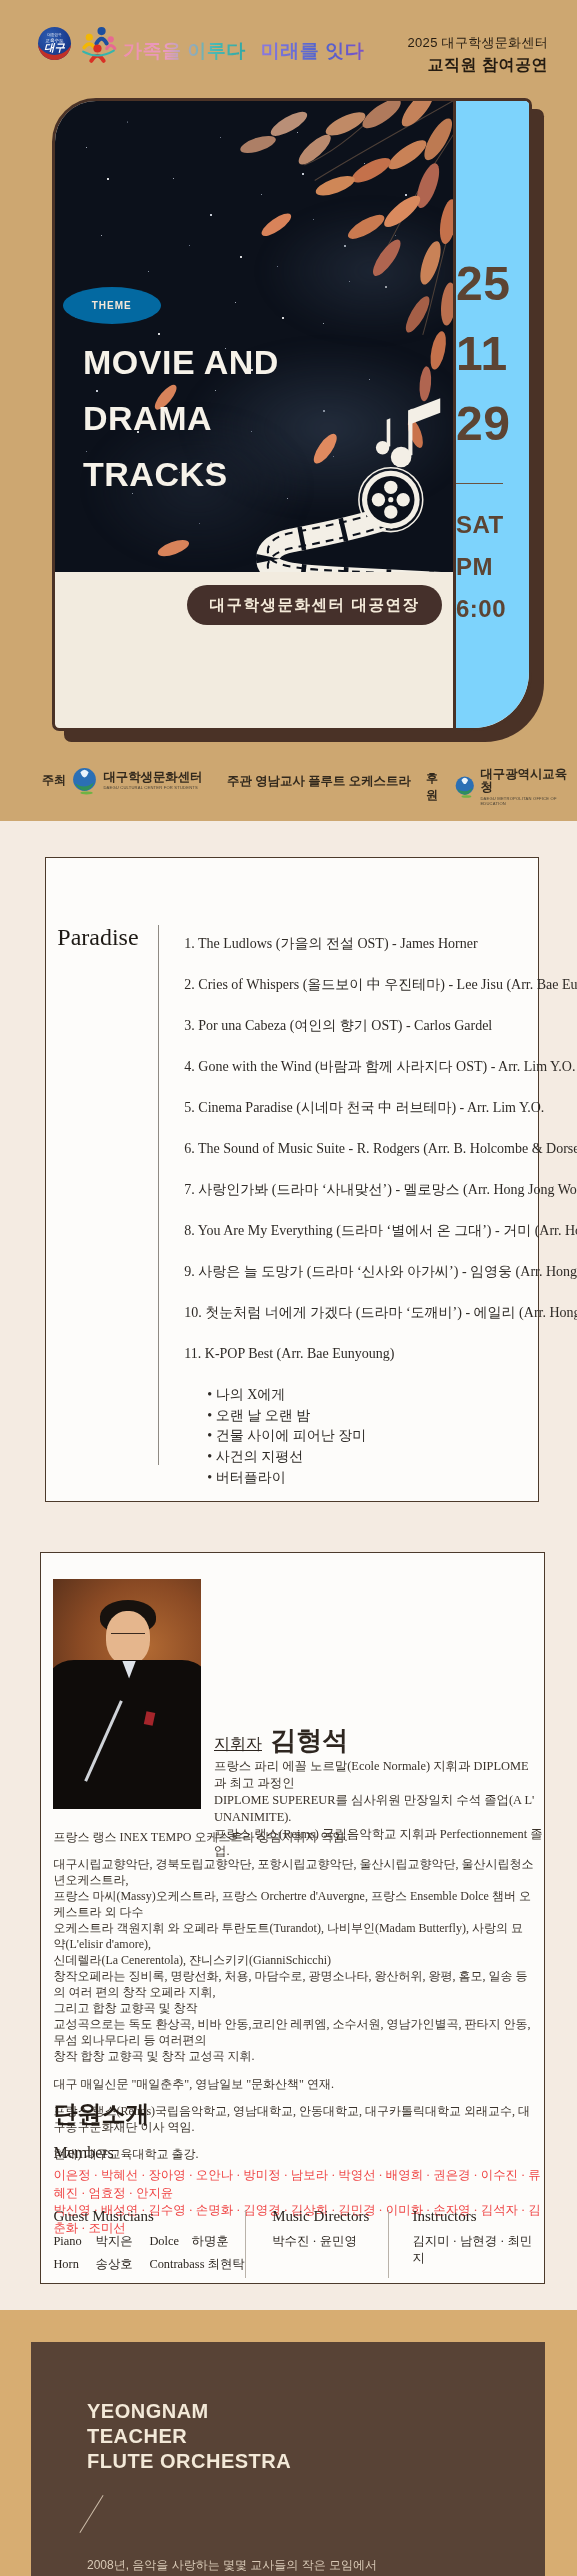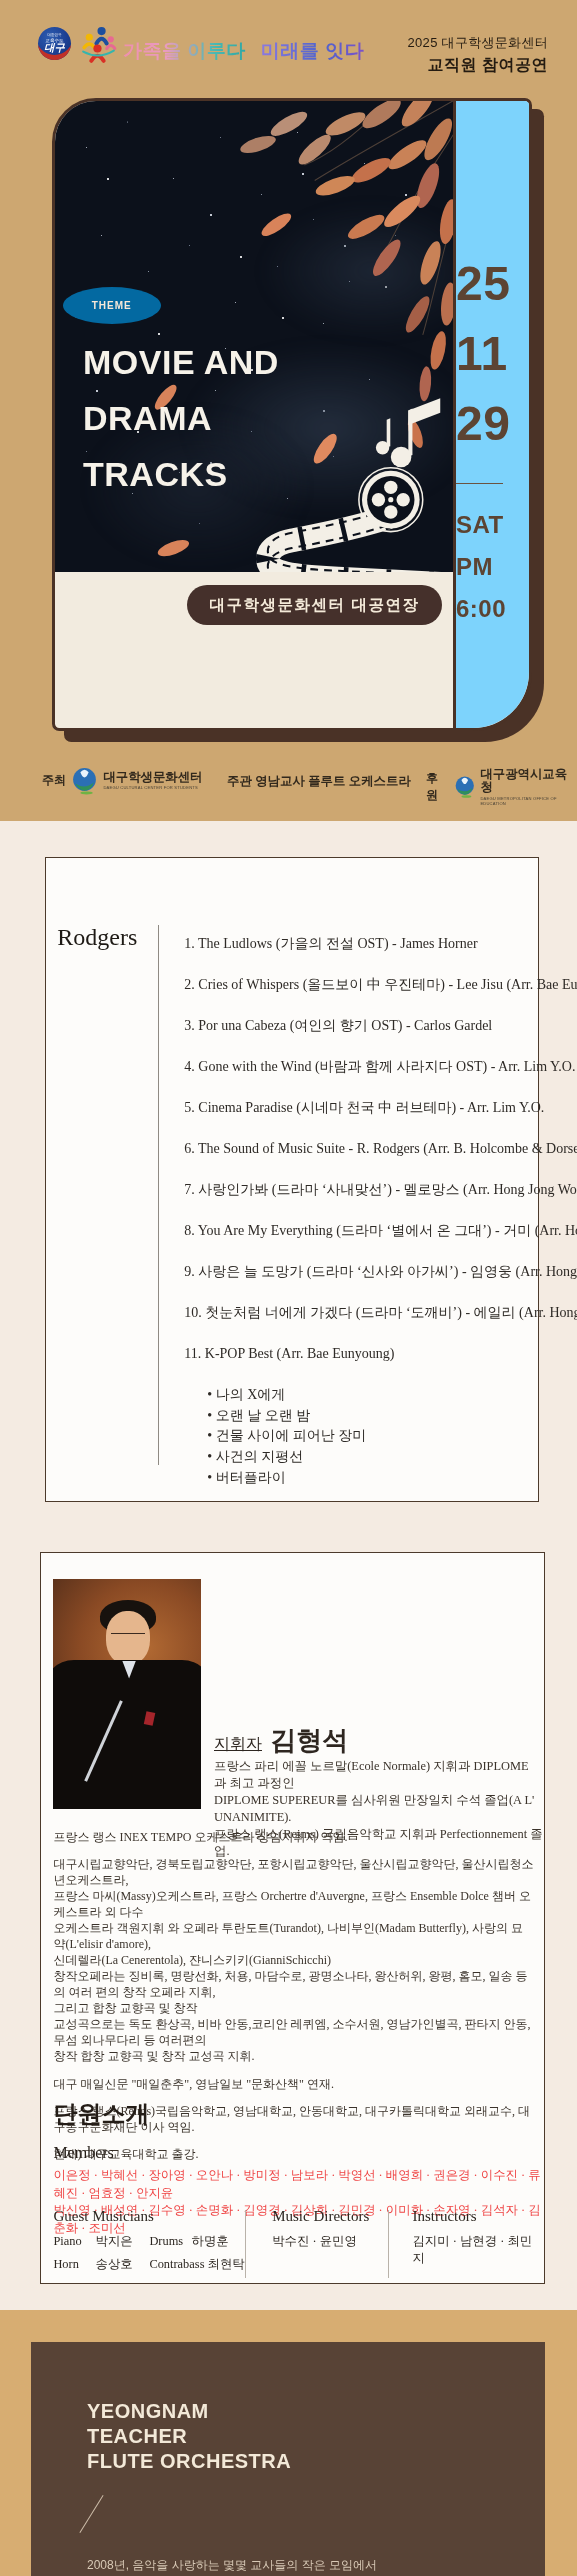--- a/index.html
+++ b/index.html
@@ -293,21 +293,21 @@
       <path d="M18 12 Q26 2 34 12 Q30 22 26 22 Q22 22 18 12" fill="#eaf3fb"></path>
       <ellipse cx="30" cy="52" rx="12" ry="3" fill="#6fb344"></ellipse>
     </svg>
     <div>
       <div class="sp-name">대구광역시교육청</div>
       <div class="sp-cap">DAEGU METROPOLITAN OFFICE OF EDUCATION</div>
     </div>
   </div>
 
   <div class="abs sheet program-card serif">
-    <div class="prog-head">Rodgers</div>
+    <div class="prog-head">Paradise</div>
     <div class="prog-sep"></div>
     <div class="prog-list">
       <div>
 
       <div class="prog-item">1. The Ludlows (가을의 전설 OST) - James Horner</div>
           <div class="prog-item">2. Cries of Whispers (올드보이 中 우진테마) - Lee Jisu (Arr. Bae Eunyoung)</div>
           <div class="prog-item">3. Por una Cabeza (여인의 향기 OST) - Carlos Gardel</div>
           <div class="prog-item">4. Gone with the Wind (바람과 함께 사라지다 OST) - Arr. Lim Y.O.</div>
           <div class="prog-item">5. Cinema Paradise (시네마 천국 中 러브테마) - Arr. Lim Y.O.</div>
           <div class="prog-item">6. The Sound of Music Suite - R. Rodgers (Arr. B. Holcombe &amp; Dorsey)</div>
@@ -370,21 +370,21 @@
       <div class="mcol guest">
         <h4>Guest Musicians</h4>
         <div class="guest-grid">
 
             <div>
               <span class="ginst">Piano</span>
               <span>박지은</span>
             </div>
 
             <div>
-              <span class="ginst">Drums</span>
+              <span class="ginst">Dolce</span>
               <span>하명훈</span>
             </div>
 
             <div>
               <span class="ginst">Horn</span>
               <span>송상호</span>
             </div>
 
             <div>
               <span class="ginst">Contrabass</span>

